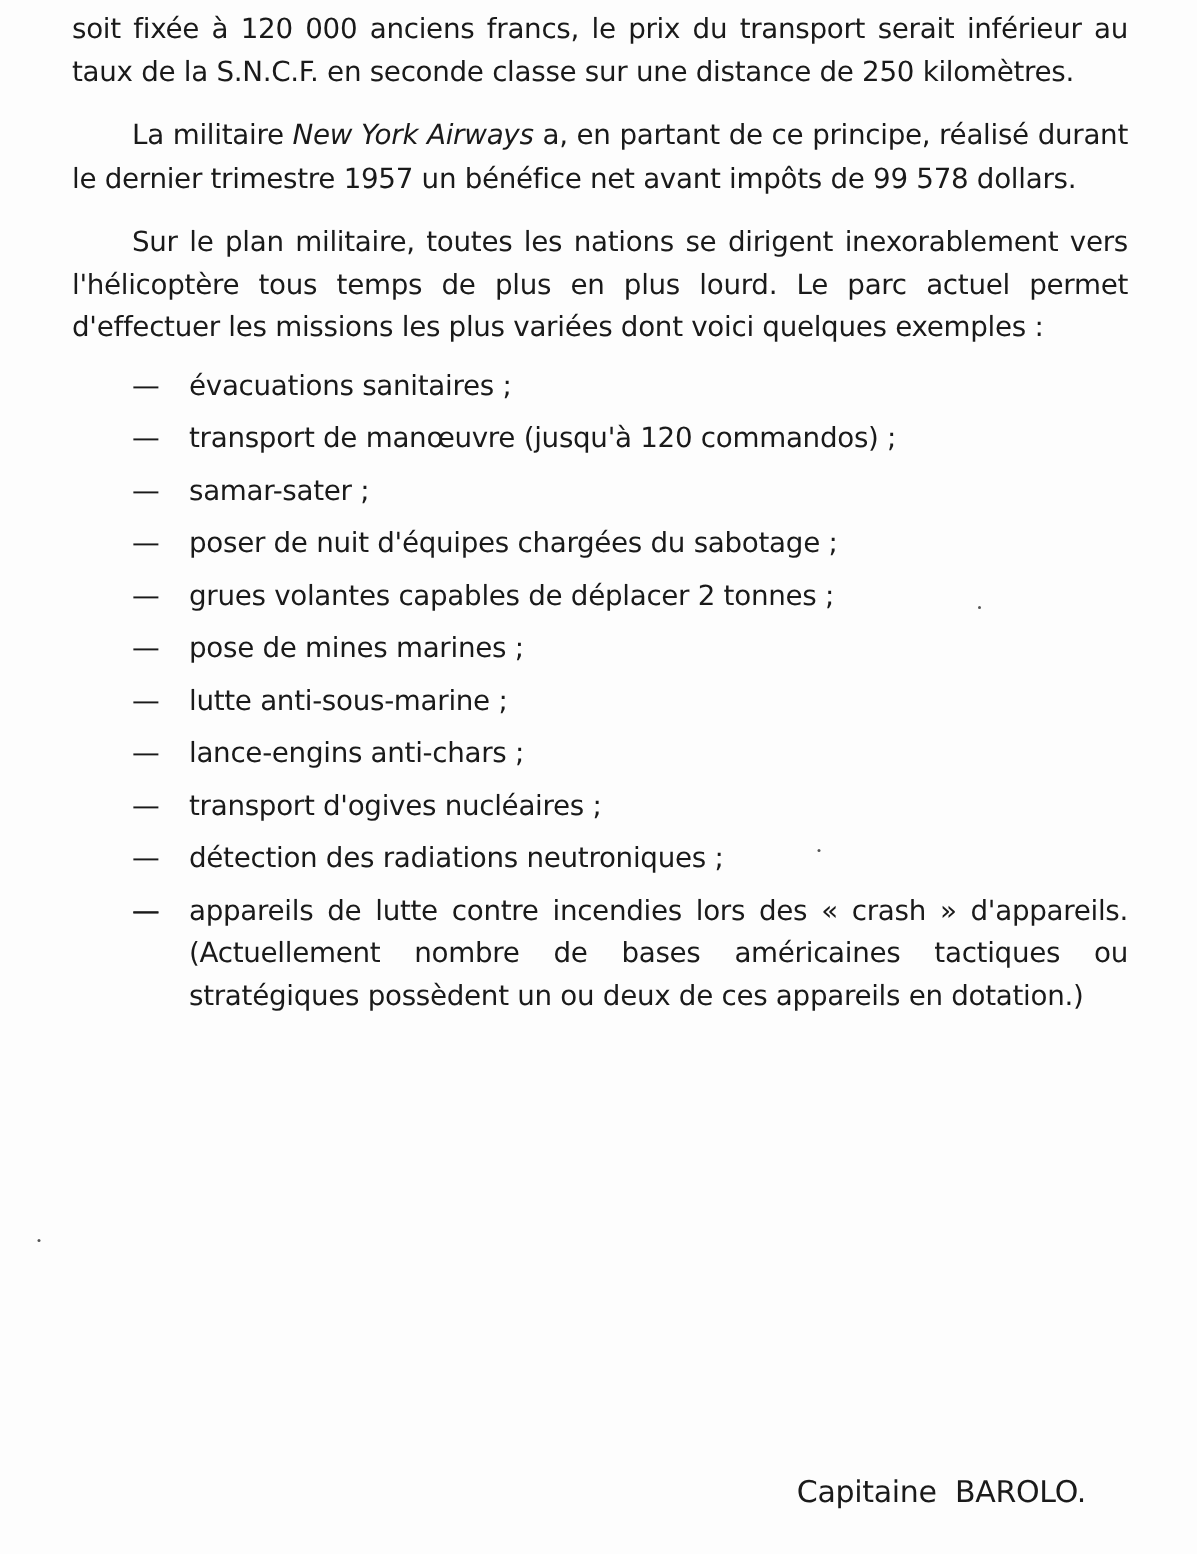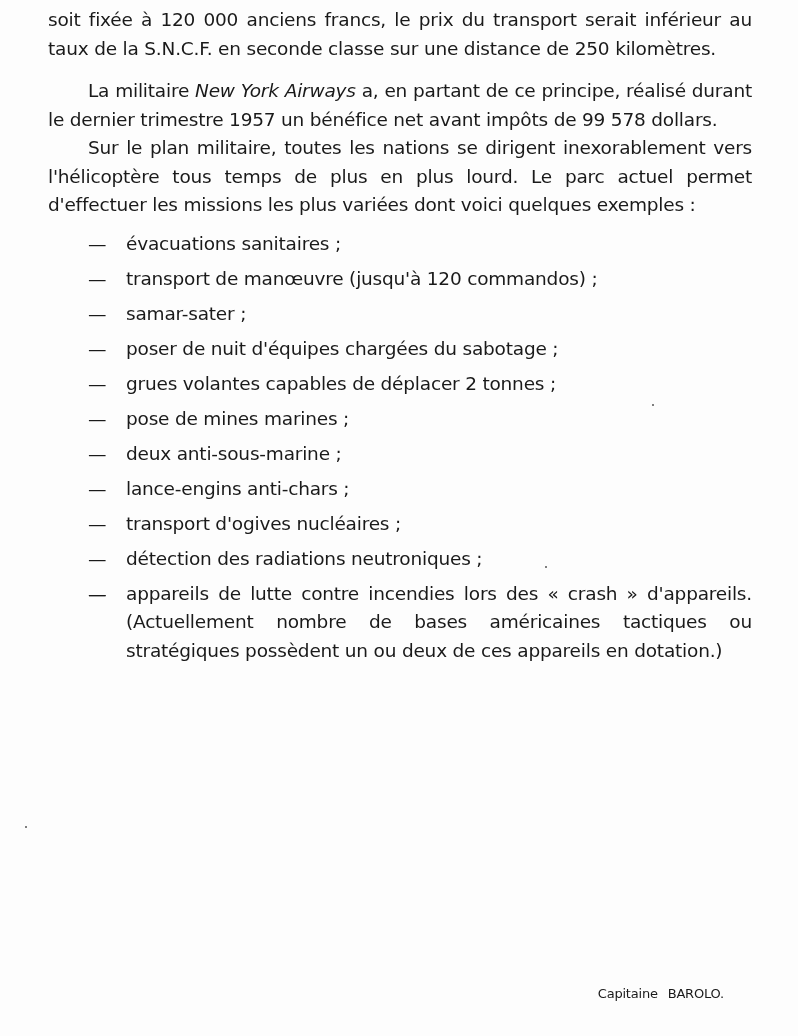--- a/index.html
+++ b/index.html
@@ -28,21 +28,21 @@
       margin: 0;
       line-height: 28.5px;
       text-align: justify;
       text-align-last: left;
     }
     .indent {
       text-indent: 40px;
     }
     .p1 { margin-top: 0; }
     .p2 { margin-top: 14px; }
-    .p3 { }
+    .p3 { margin-top: 14px; }
     .missions {
       list-style: none;
       margin: 10px 0 0 0;
       padding: 0 0 0 40px;
     }
     .mission {
       position: relative;
       padding-left: 38px;
       line-height: 28.5px;
       margin-bottom: 6.5px;
@@ -54,21 +54,21 @@
       left: 0;
       top: 0;
       width: 28px;
       text-align: left;
     }
     .p4 { margin-top: 10px; }
     .signature {
       position: absolute;
       right: 74px;
       top: 980px;
-      font-size: 13px;
+      font-size: 20px;
       line-height: 28.5px;
       word-spacing: 6px;
     }
     em { font-style: italic; }
     .speck {
       position: absolute;
       width: 2px;
       height: 2px;
       background: #555;
       border-radius: 1px;
@@ -84,21 +84,21 @@
 
   <p class="para indent p3">Sur le plan militaire, toutes les nations se dirigent inexorablement vers l'hélicoptère tous temps de plus en plus lourd. Le parc actuel permet d'effectuer les missions les plus variées dont voici quelques exemples :</p>
 
   <ul class="missions">
     <li class="mission"><span class="dash">—</span><span>évacuations sanitaires ;</span></li>
     <li class="mission"><span class="dash">—</span><span>transport de manœuvre (jusqu'à 120 commandos) ;</span></li>
     <li class="mission"><span class="dash">—</span><span>samar-sater ;</span></li>
     <li class="mission"><span class="dash">—</span><span>poser de nuit d'équipes chargées du sabotage ;</span></li>
     <li class="mission"><span class="dash">—</span><span>grues volantes capables de déplacer 2 tonnes ;</span></li>
     <li class="mission"><span class="dash">—</span><span>pose de mines marines ;</span></li>
-    <li class="mission"><span class="dash">—</span><span>deux anti-sous-marine ;</span></li>
+    <li class="mission"><span class="dash">—</span><span>lutte anti-sous-marine ;</span></li>
     <li class="mission"><span class="dash">—</span><span>lance-engins anti-chars ;</span></li>
     <li class="mission"><span class="dash">—</span><span>transport d'ogives nucléaires ;</span></li>
     <li class="mission"><span class="dash">—</span><span>détection des radiations neutroniques ;</span></li>
     <li class="mission"><span class="dash">—</span></li>
     <li class="mission"><span class="dash">—</span><span>appareils de lutte contre incendies lors des « crash » d'appareils. (Actuellement nombre de bases américaines tactiques ou stratégiques possèdent un ou deux de ces appareils en dotation.)</span></li>
   </ul>
 
 </div>
 
 <div class="signature">Capitaine BAROLO.</div>

